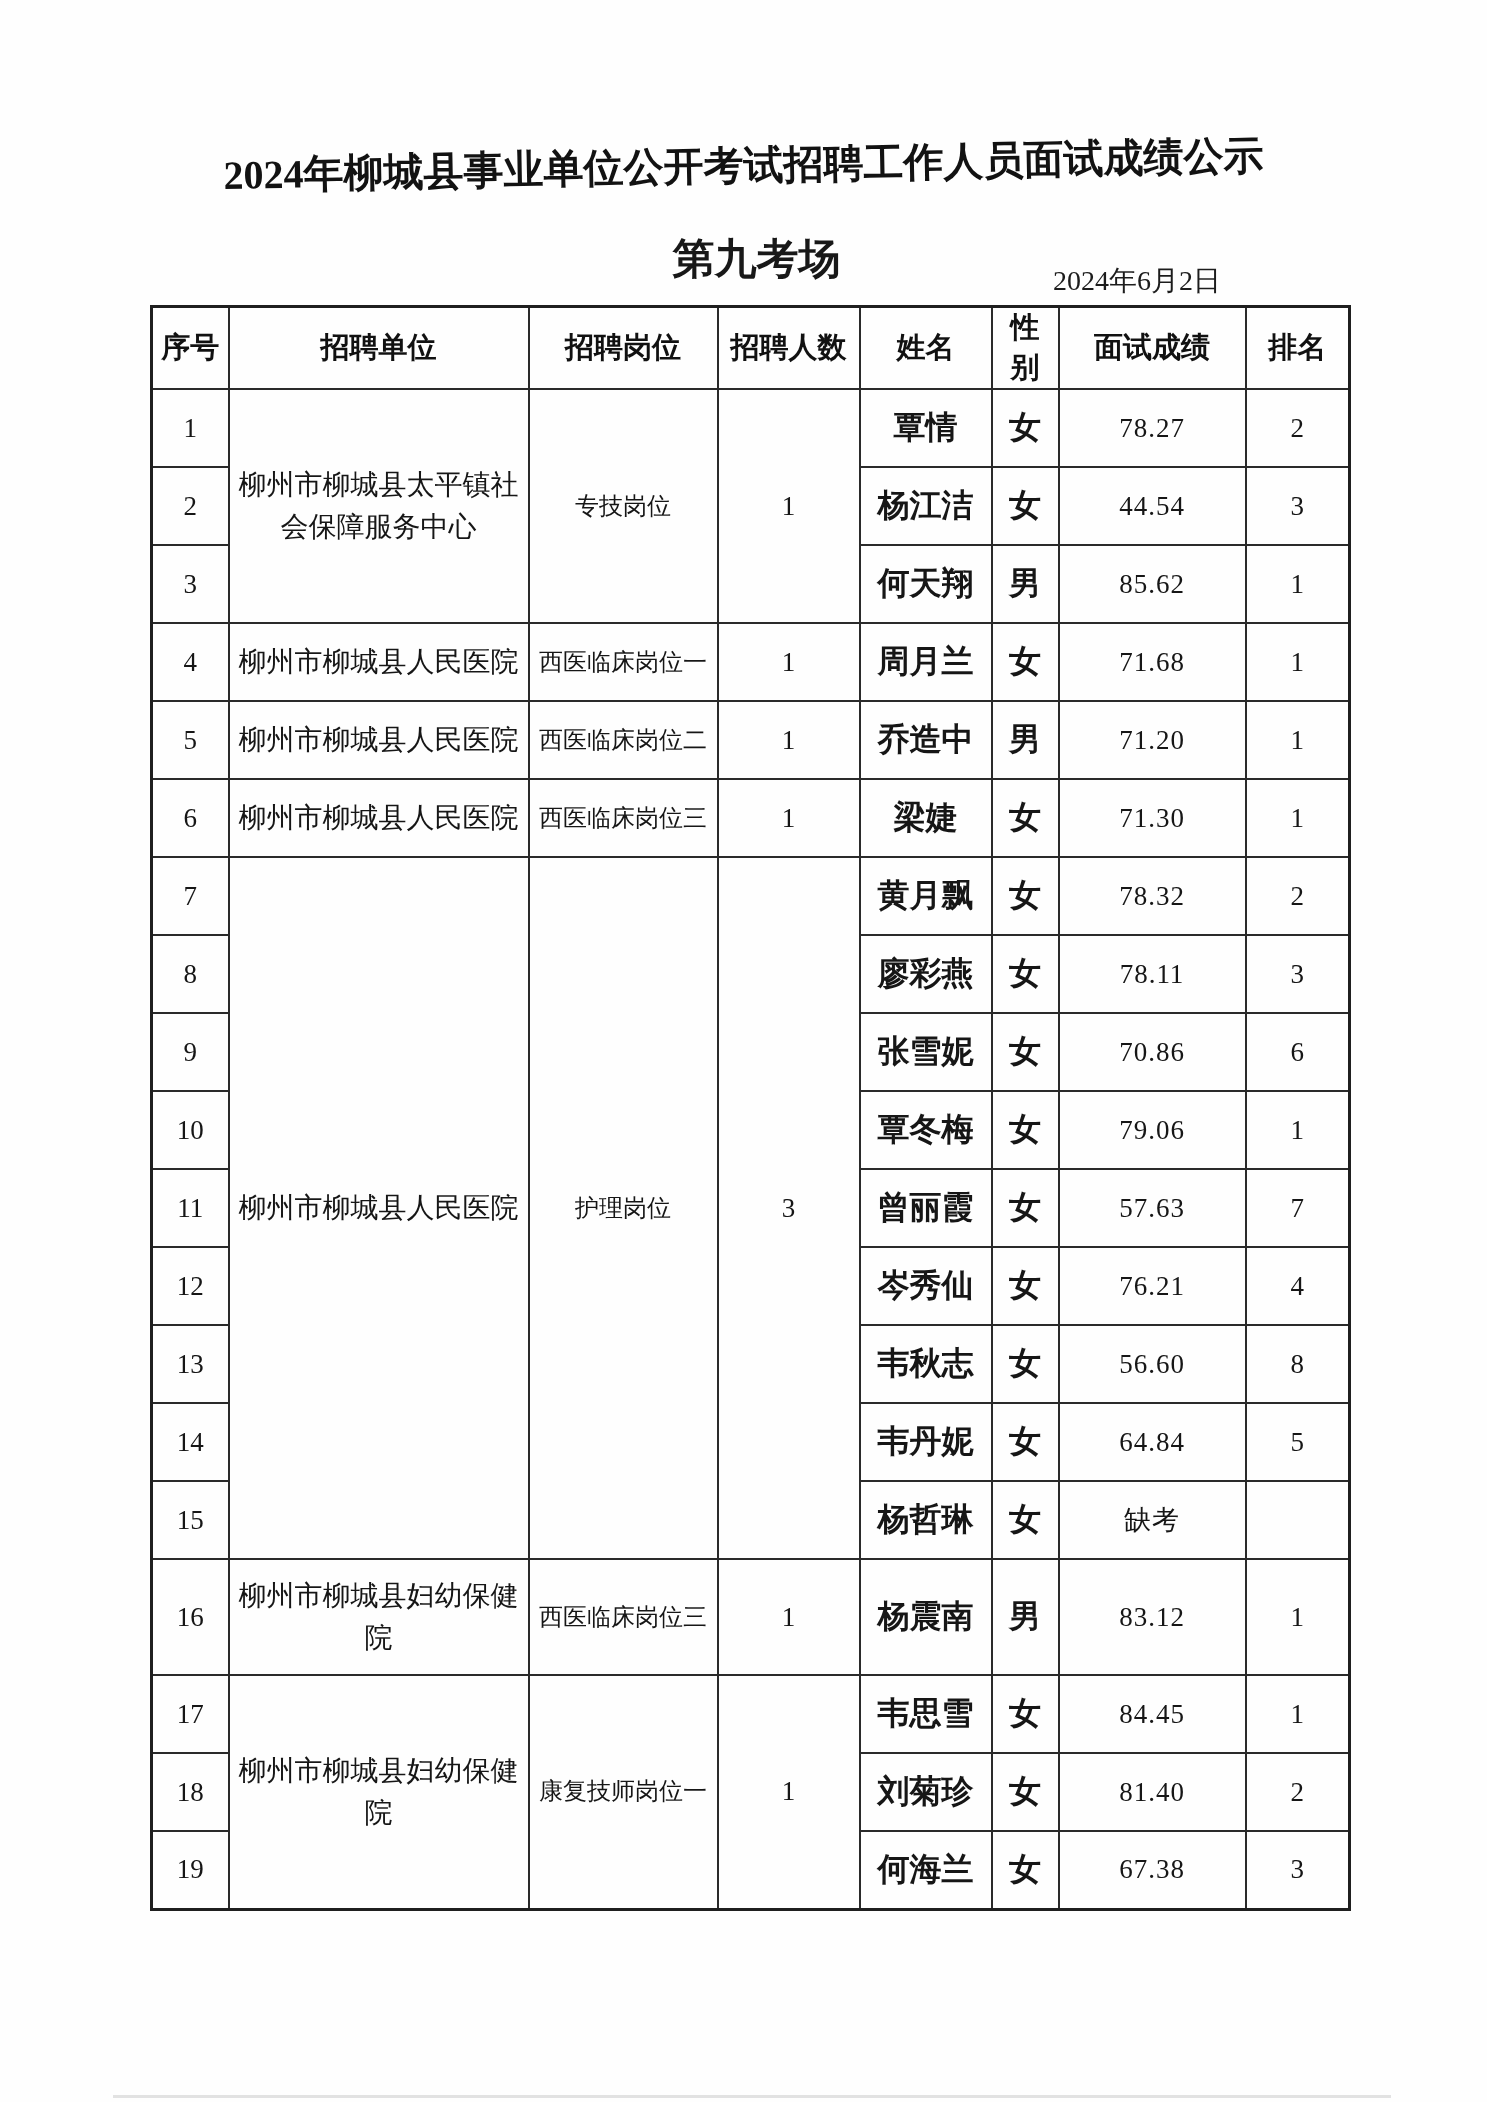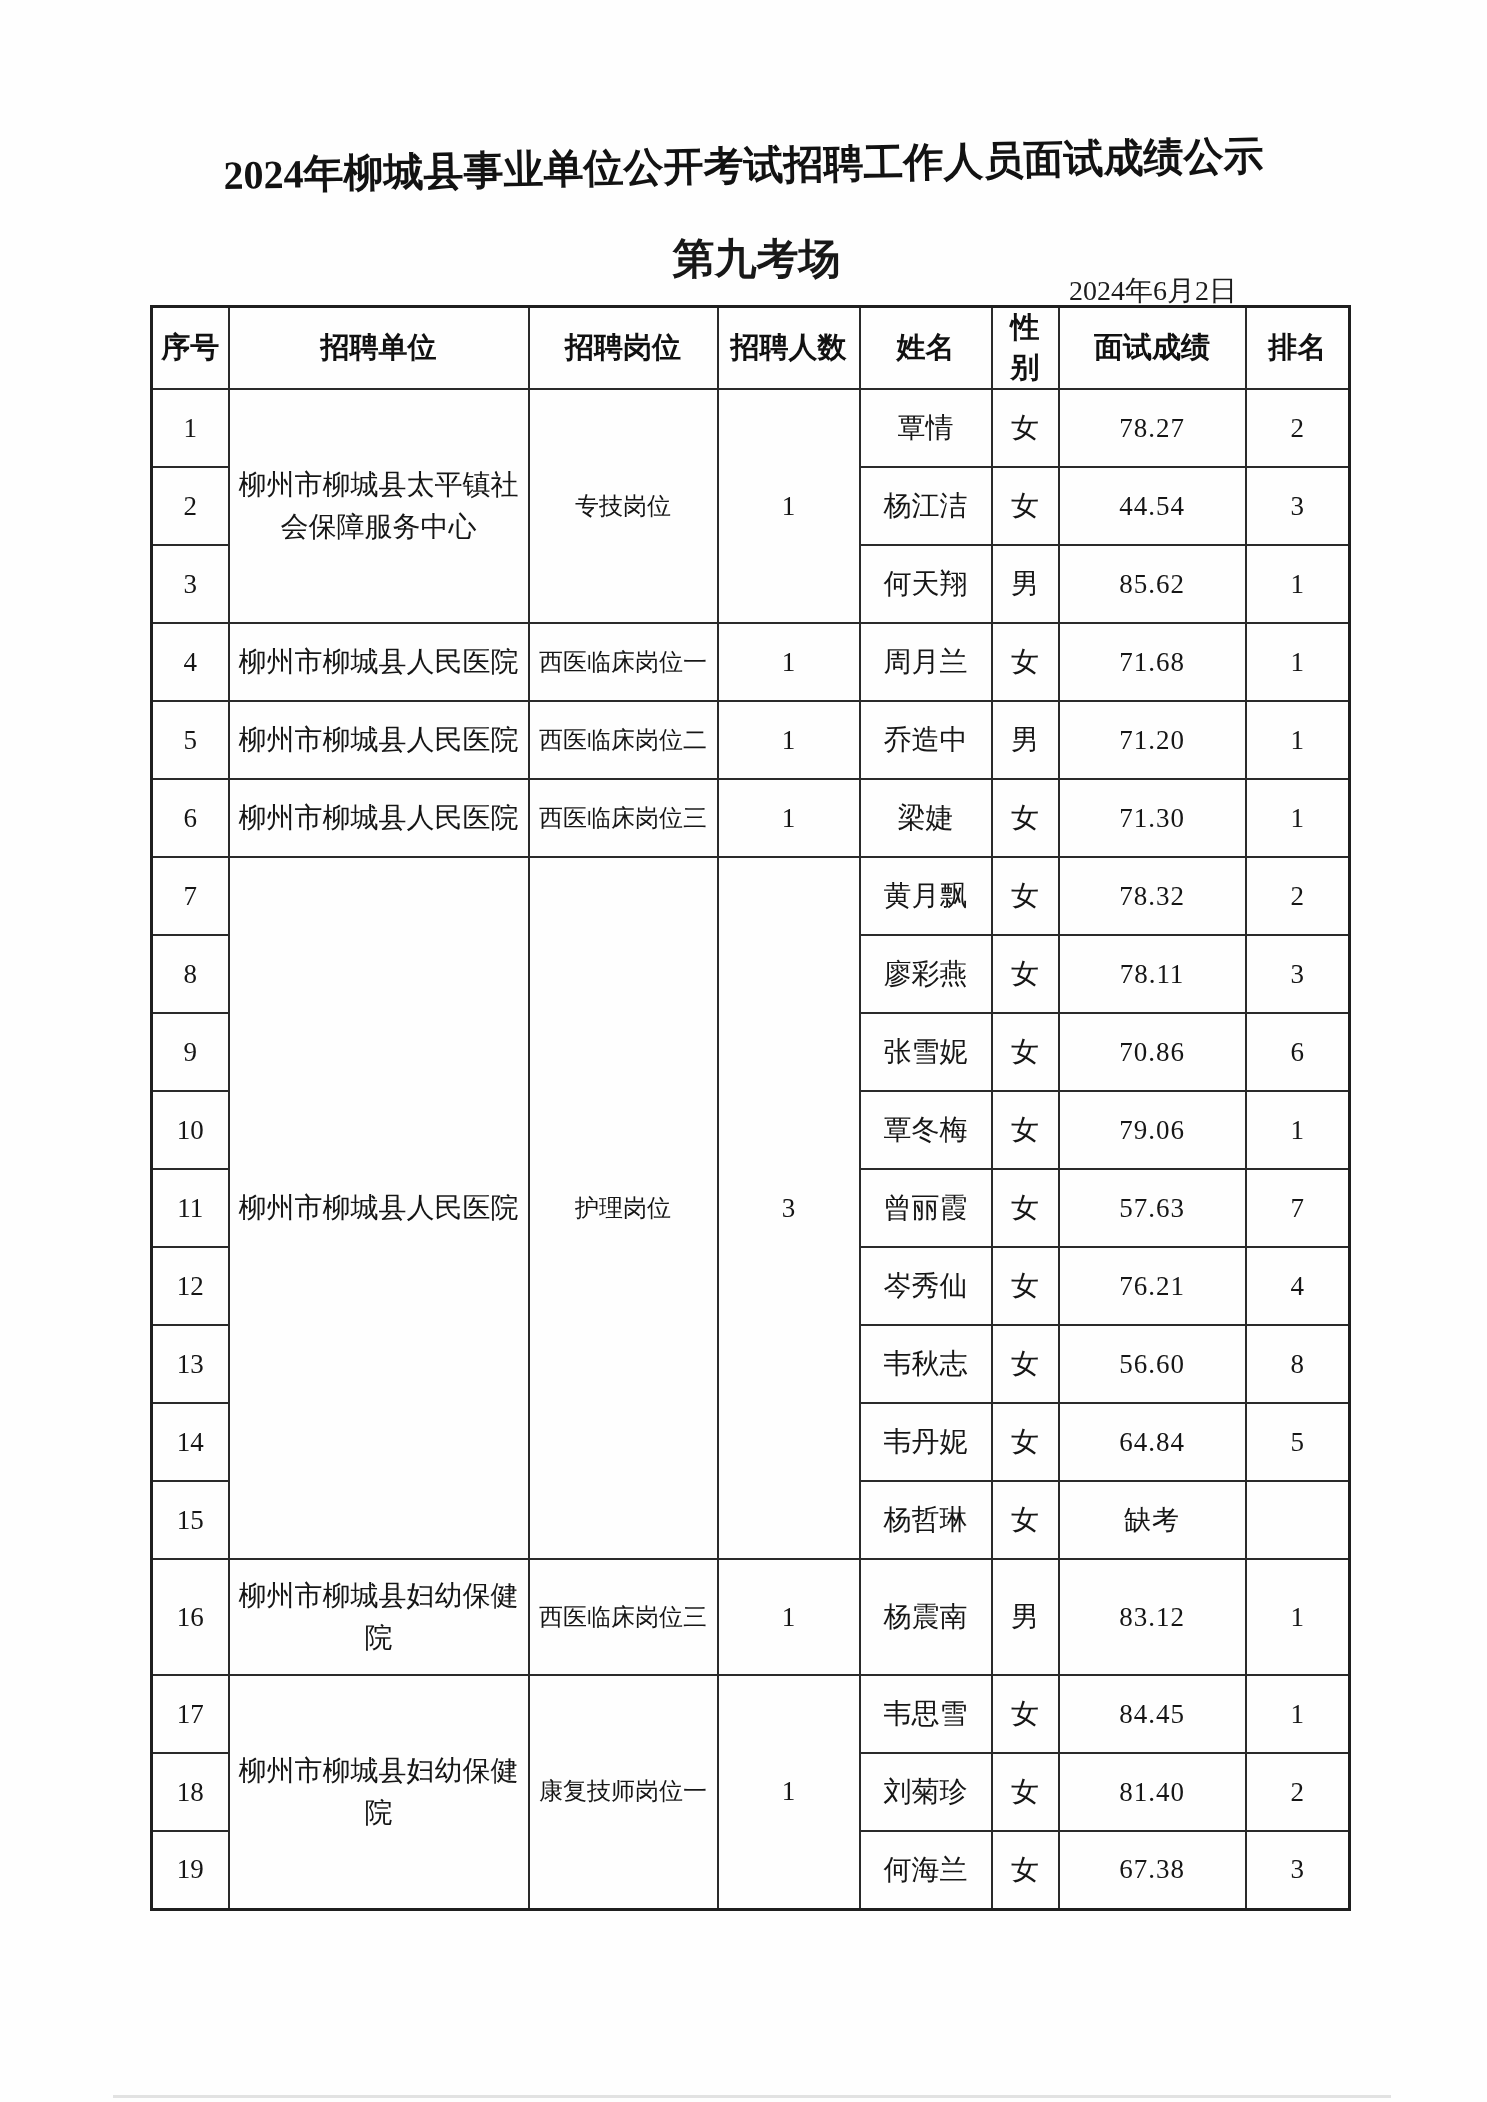--- a/index.html
+++ b/index.html
@@ -24,25 +24,24 @@
   }
   .doc-subtitle{
     position:absolute;
     left:13px;top:231px;width:1487px;
     text-align:center;
     font-size:42px;font-weight:bold;
     color:#181818;
   }
   .doc-date{
     position:absolute;
-    left:1053px;top:272px;width:200px;
+    left:1053px;top:262px;width:200px;
     font-size:28px;
     color:#1c1c1c;
     white-space:nowrap;
-    text-align:center;
   }
   table.score-table{
     position:absolute;
     left:150px;top:305px;
     border-collapse:collapse;
     table-layout:fixed;
     width:1198px;
     background:#fefefe;
     border-radius:14px;
   }
@@ -54,21 +53,21 @@
     padding:0 4px;
     overflow:hidden;
   }
   table.score-table{border:3px solid #1f1f1f;}
   tr.h-std{height:78px;}
   tr.h-hdr{height:78px;}
   tr.h-tall{height:116px;}
   th.hcell{font-size:29px;font-weight:bold;color:#111;}
   td.c-no,td.c-hires,td.c-rank{font-size:27px;}
   td.c-score{font-size:27px;letter-spacing:1px;}
-  td.c-name,td.c-gender{font-size:28px;}
+  td.c-name,td.c-gender{font-size:32px;font-weight:bold;}
   td.c-unit{font-size:28px;line-height:1.5;padding:0 5px;}
   td.c-pos{font-size:24px;line-height:1.45;padding:0 8px;}
   .bottom-faint-line{
     position:absolute;
     left:113px;top:2095px;
     width:1278px;height:3px;
     background:#e2e2e2;
   }
 </style>
 </head>

